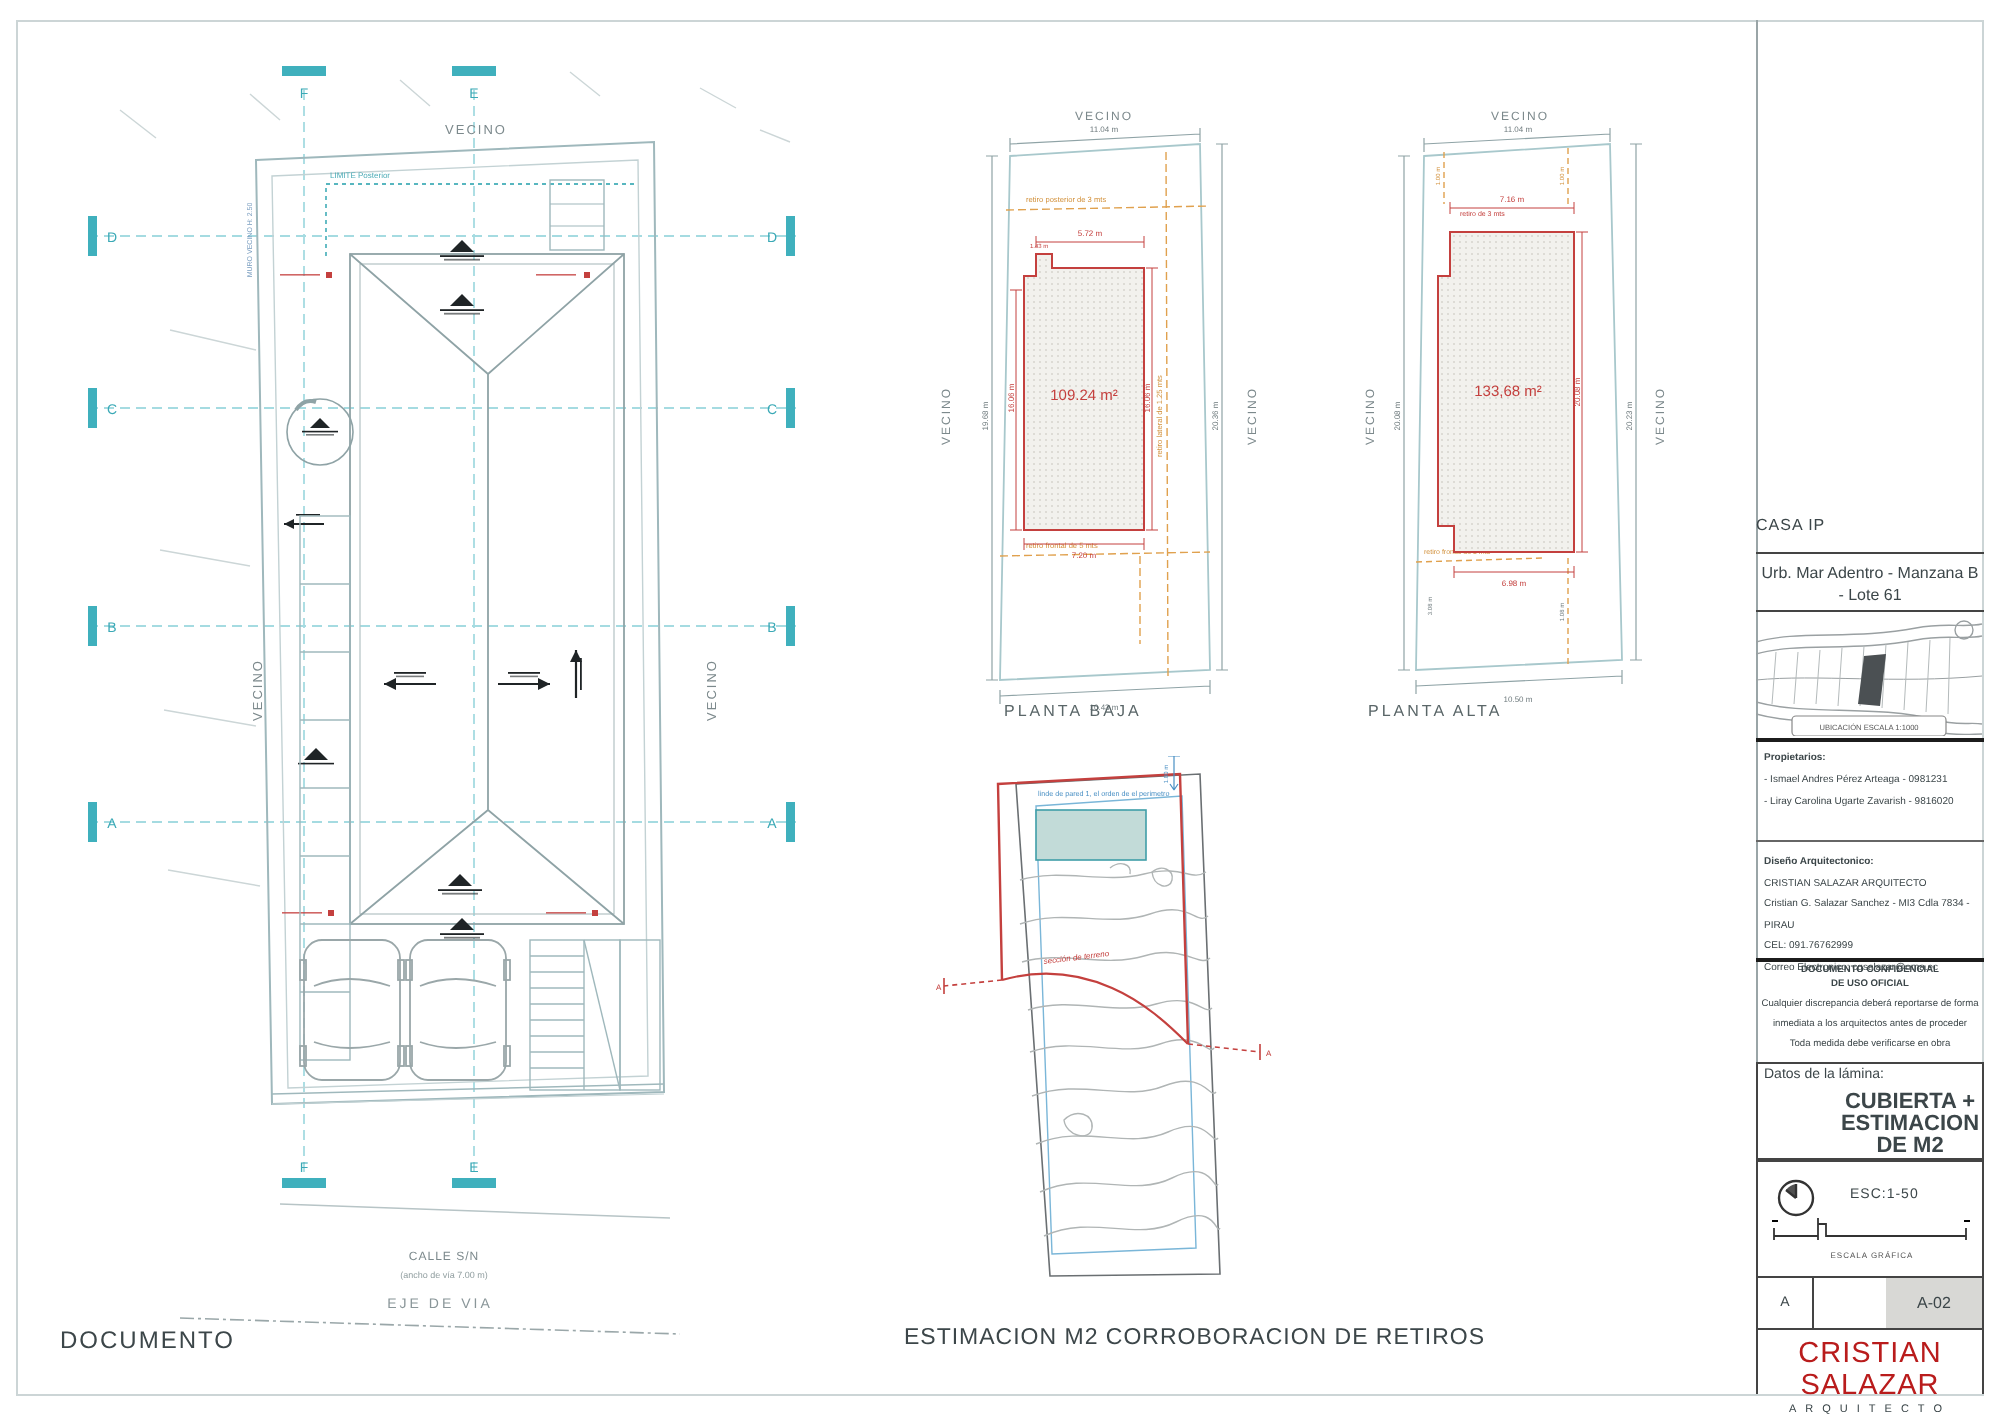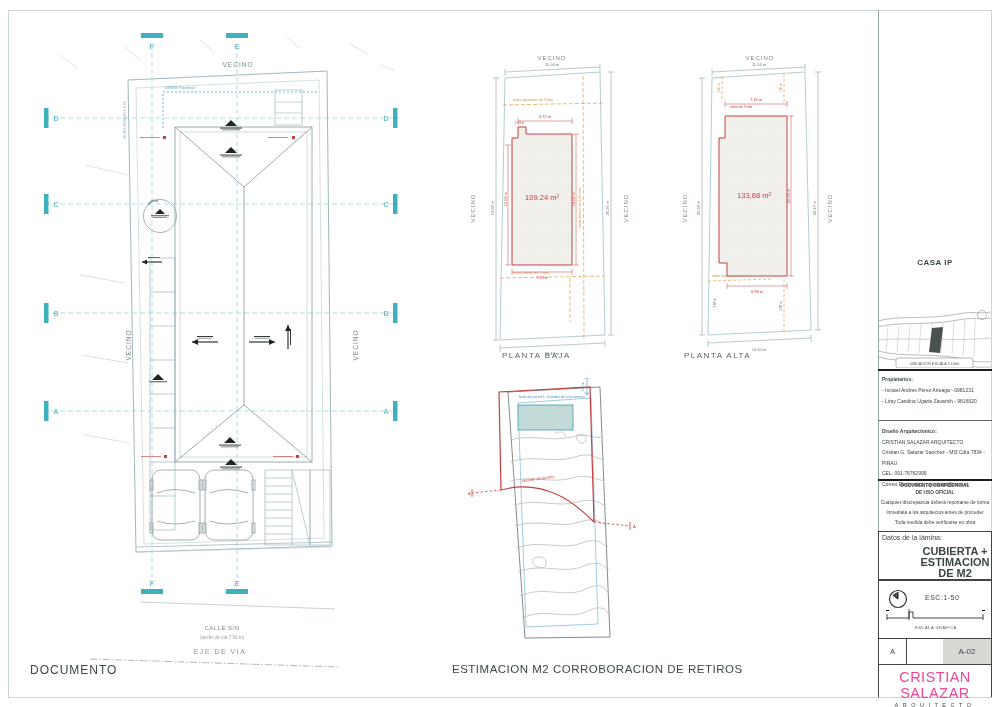--- a/index.html
+++ b/index.html
@@ -3,41 +3,41 @@
 <meta charset="utf-8">
 <style>
   html,body{margin:0;padding:0;background:#ffffff;}
   #sheet{position:relative;width:1000px;height:707px;background:#fff;overflow:hidden;
          font-family:"Liberation Sans",sans-serif;color:#3c4649;padding-left:20px;}
   .abs{position:absolute;}
   .sheet-border{left:8px;top:10px;width:982px;height:686px;border:1px solid #ccd5d6;}
   
   .tb{left:878px;width:114px;box-sizing:border-box;}
   .tb-vline{left:878px;top:10px;height:687px;border-left:1px solid #9aa5a7;width:0;}
-  .casaip{top:258px;text-align:center;font-size:8px;letter-spacing:.5px;font-weight:bold;}
+  .casaip{top:258px;font-size:8px;letter-spacing:.5px;}
   .loc{top:276px;height:30px;border-top:1px solid #444;border-bottom:1px solid #444;
        text-align:center;font-size:8px;line-height:11px;padding-top:4px;}
   .mapbox{top:307px;height:61px;}
   .hline{height:0;border-top:2px solid #1c1c1c;}
   .thin{height:0;border-top:1px solid #666;}
   .owners{top:372px;font-size:5px;line-height:11px;padding:2px 4px;}
   .design{top:424px;font-size:5px;line-height:10.5px;padding:2px 4px;}
   .conf{top:482px;font-size:4.8px;font-weight:bold;text-align:center;line-height:7px;}
   .tbnotes{top:498px;font-size:4.8px;text-align:center;line-height:10px;}
   .datosbox{top:531px;height:49px;border:1px solid #444;}
   .datoslabel{font-size:7px;padding:2px 3px;}
   .sheetname{font-size:11px;font-weight:bold;text-align:center;line-height:11px;margin-top:3px;margin-left:40px;}
   .scalebox{top:580px;height:59px;border-left:1px solid #444;border-right:1px solid #444;border-bottom:1px solid #444;border-top:1px solid #444;}
   .esc{position:absolute;left:46px;top:13px;font-size:7px;letter-spacing:.5px;}
   .escgraf{position:absolute;left:0;top:44px;width:114px;text-align:center;font-size:4px;letter-spacing:.5px;color:#555;}
   .revrow{top:639px;height:26px;border-left:1px solid #444;border-right:1px solid #444;border-bottom:1px solid #444;display:flex;gap:36px;}
   .revcell{width:27px;border-right:1px solid #444;display:flex;align-items:center;justify-content:center;font-size:7px;}
   .numcell{flex:1;background:#d8d8d5;display:flex;align-items:center;justify-content:center;font-size:8px;}
   .firmbox{top:665px;height:32px;border-left:1px solid #444;border-right:1px solid #444;text-align:center;}
-  .firmname{font-size:14.5px;letter-spacing:.5px;color:#ec4899;margin-top:4px;}
+  .firmname{font-size:14.5px;letter-spacing:.5px;color:#b91c1c;margin-top:4px;}
   .firmsub{font-size:5.5px;letter-spacing:4.5px;color:#394447;margin-top:1px;}
   
   .cubierta{left:30px;top:663px;font-size:12px;letter-spacing:1px;}
   .estimacion{left:452px;top:663px;font-size:11.5px;letter-spacing:.5px;}
   svg{display:block;}
   text{font-family:"Liberation Sans",sans-serif;}
 </style>
 </head>
 <body>
 
@@ -381,20 +381,24 @@
     <g stroke="#4a90c4" stroke-width="0.6" fill="none">
       <path d="M127,0 L127,17 M124,0 L130,0 M127,17 l-2,-3 m2,3 l2,-3"></path>
     </g>
     <text transform="rotate(-90 124 9)" x="124" y="9" font-size="3" fill="#4a90c4" text-anchor="middle">1.00 m</text>
   </svg>
 
   <div class="abs tb-vline"></div>
 
   <div class="abs tb casaip">CASA IP</div>
 
+  <div class="abs tb loc">
+    <div>Urb. Mar Adentro - Manzana B</div>
+    <div>- Lote 61</div>
+  </div>
 
   <div class="abs tb mapbox">
     <svg width="114" height="61" viewBox="0 0 114 61">
       <g fill="none" stroke="#9aa0a2" stroke-width="0.7">
         <path d="M0,14 C20,8 50,13 80,7 C95,4 104,7 113,5"></path>
         <path d="M0,20 C20,14 50,19 80,13 C95,10 104,13 113,11"></path>
         <path d="M0,44 C25,51 60,45 90,53 C100,56 108,54 113,55"></path>
         <path d="M0,50 C25,57 60,51 90,59 C100,61 108,60 113,60"></path>
         <path d="M0,33 C30,30 70,35 113,31" stroke-width="0.5"></path>
         <circle cx="104" cy="8" r="4.5"></circle>

